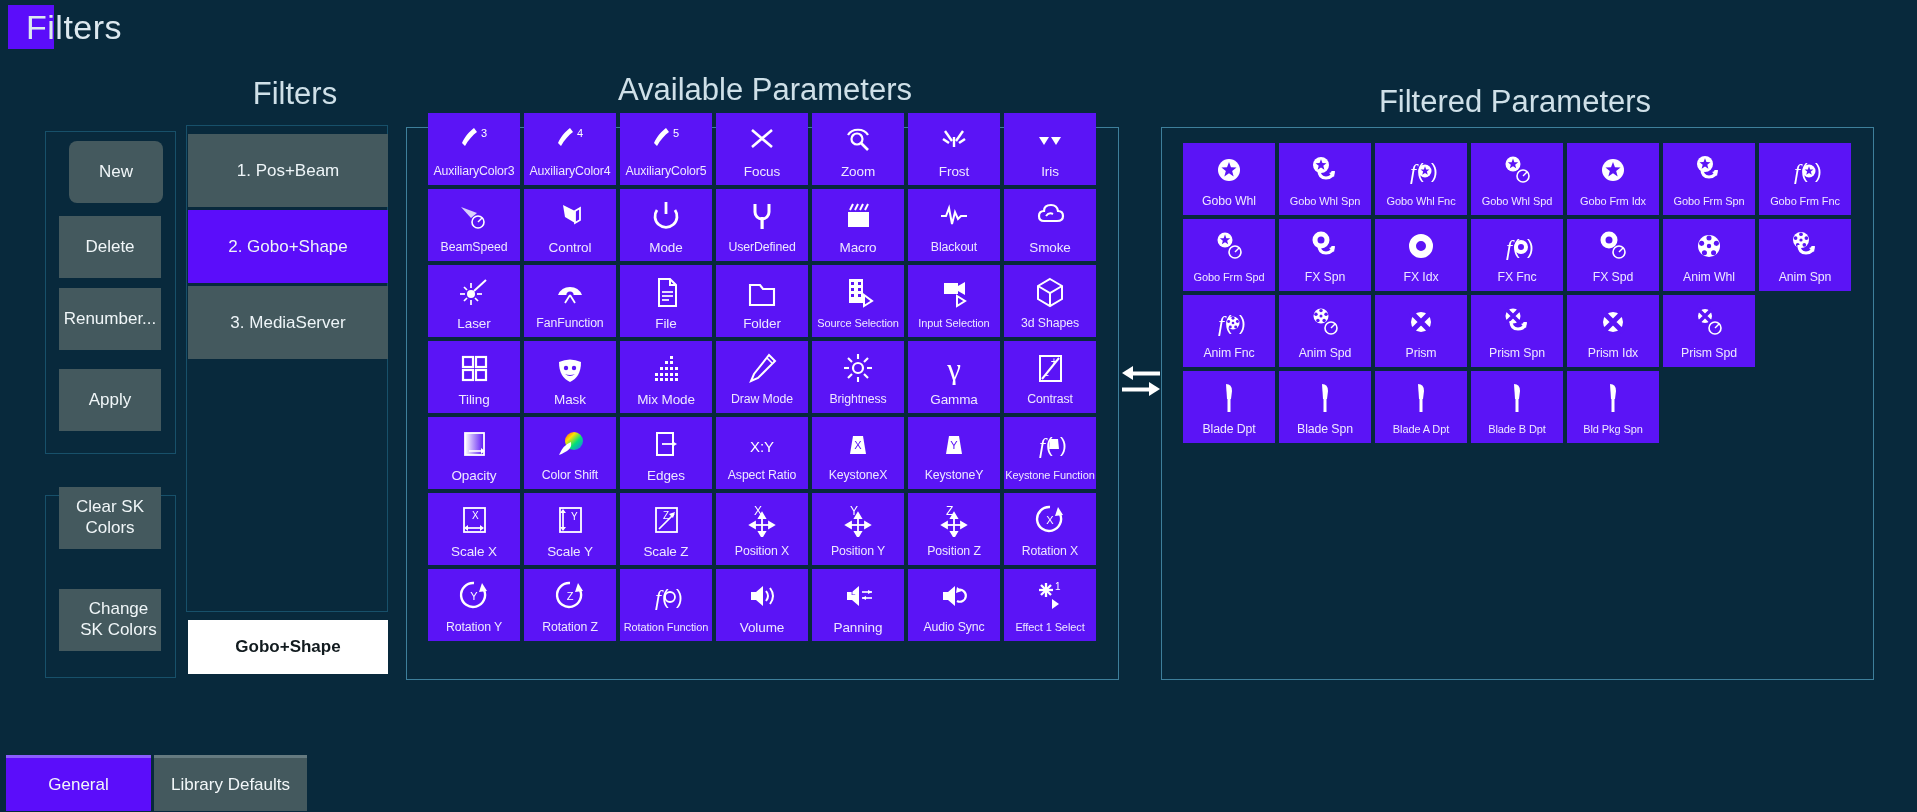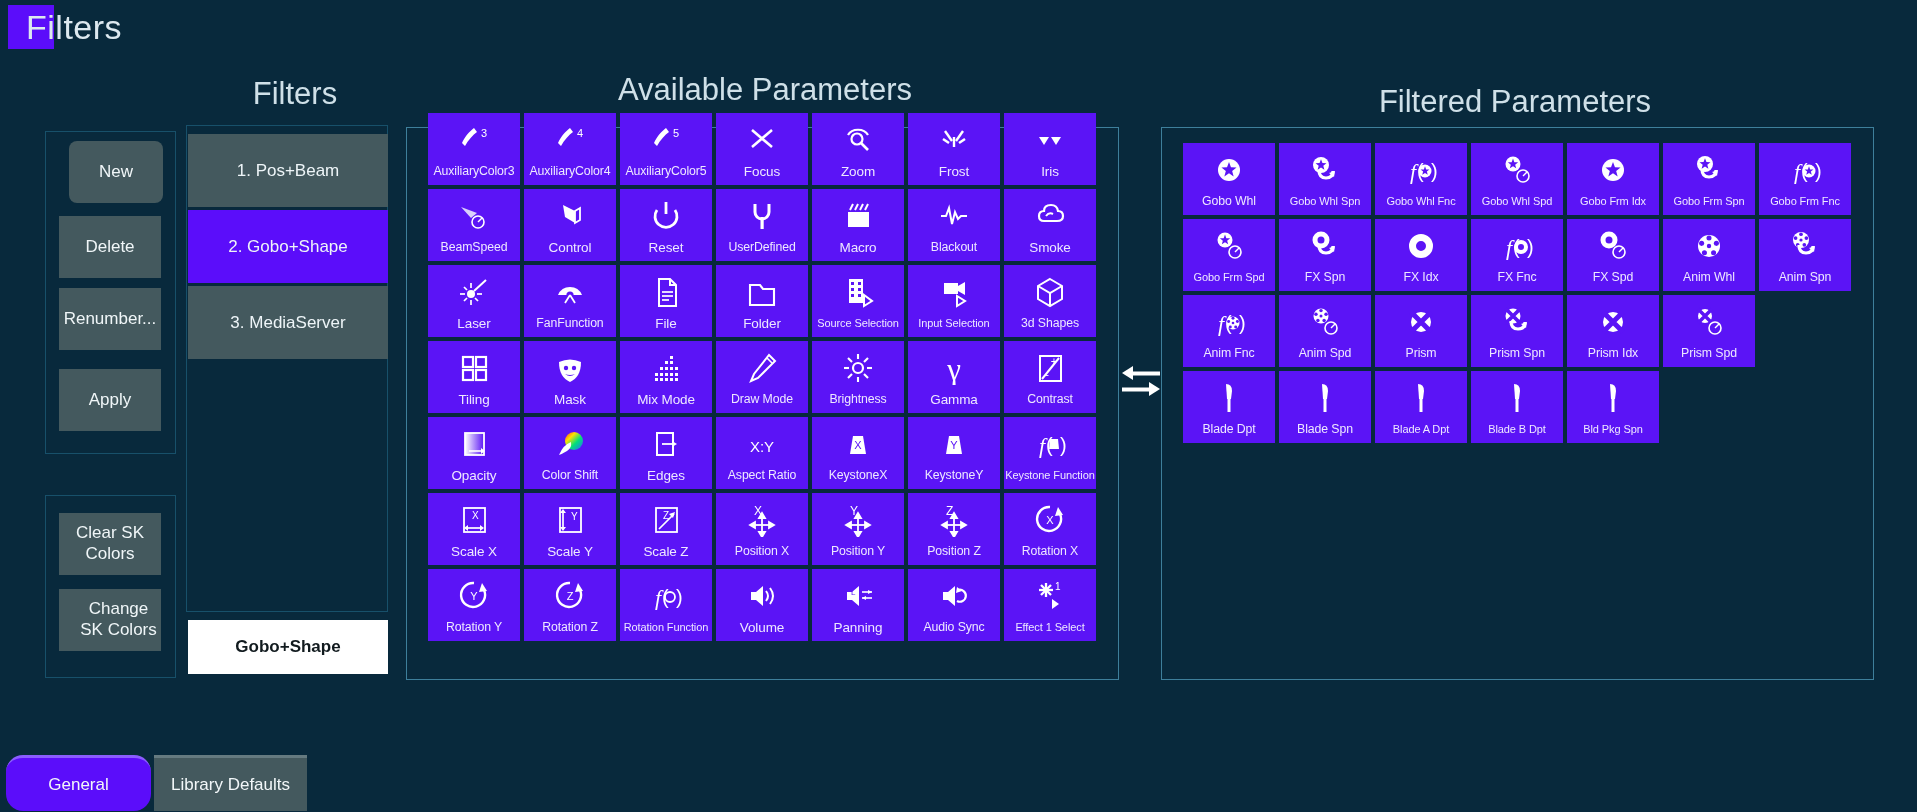--- a/index.html
+++ b/index.html
@@ -41,21 +41,21 @@
     position: absolute; background: #44595e; color: #f0f6f8;
     border: none; font-family: "Liberation Sans", sans-serif;
     font-size: 17px; font-weight: 400; cursor: pointer;
     display: flex; align-items: center; justify-content: center;
     text-align: center; line-height: 1.22;
   }
   #btn-new      { left: 69px; top: 141px; width: 94px; height: 62px; border-radius: 8px; }
   #btn-delete   { left: 59px; top: 216px; width: 102px; height: 62px; }
   #btn-renumber { left: 59px; top: 288px; width: 102px; height: 62px; }
   #btn-apply    { left: 59px; top: 369px; width: 102px; height: 62px; }
-  #btn-clear-sk { left: 59px; top: 513px; width: 102px; height: 62px; }
+  #btn-clear-sk { left: 59px; top: 487px; width: 102px; height: 62px; }
   #btn-change-sk{ left: 59px; top: 589px; width: 102px; height: 62px; padding-left: 17px; }
 
   
   #filters-list {
     position: absolute; left: 186px; top: 125px; width: 202px; height: 487px;
     border: 1px solid #17506a; background: #08293c;
   }
   .filter-row {
     position: absolute; left: 1px; width: 200px; height: 73px;
     background: #44595e; color: #eef5f8;
@@ -113,21 +113,21 @@
   }
 
   
   #tabbar { position: absolute; left: 0; top: 745px; width: 1917px; height: 67px; }
   .tab {
     position: absolute; top: 10px; height: 56px;
     display: flex; align-items: center; justify-content: center;
     font-size: 17px; color: #f2f7f9; cursor: pointer;
     border-top: 3px solid transparent;
   }
-  #tab-general { left: 6px; width: 145px; background: #5b0dfa; border-top-color: #8b5cff; border-radius: 17px; }
+  #tab-general { left: 6px; width: 145px; background: #5b0dfa; border-top-color: #8b5cff; }
   #tab-library { left: 154px; width: 153px; background: #44595e; border-top-color: #657a80; }
 </style>
 </head>
 <body>
 
 <div id="root">
 
   <div class="titlebar">
     <div class="title-chip"></div>
     <div class="title-text">Filters</div>
@@ -244,21 +244,21 @@
           </div>
           <div class="tile-label">Control</div>
         </div>
         <div class="tile">
           <div class="tile-ico">
             <svg width="34" height="34" viewBox="0 0 34 34">
               <path d="M8 11 A11 11 0 1 0 26 11" fill="none" stroke="#ffffff" stroke-width="2.8"></path>
               <line x1="17" y1="3" x2="17" y2="15" stroke="#ffffff" stroke-width="2.8"></line>
             </svg>
           </div>
-          <div class="tile-label">Reset</div>
+          <div class="tile-label">Mode</div>
         </div>
         <div class="tile">
           <div class="tile-ico">
             <svg width="34" height="34" viewBox="0 0 34 34">
               <path d="M10 5 L10 13 A7 7 0 0 0 24 13 L24 5" fill="none" stroke="#ffffff" stroke-width="3"></path>
               <rect x="15.5" y="18" width="3.2" height="12" fill="#ffffff"></rect>
             </svg>
           </div>
           <div class="tile-label small">UserDefined</div>
         </div>

